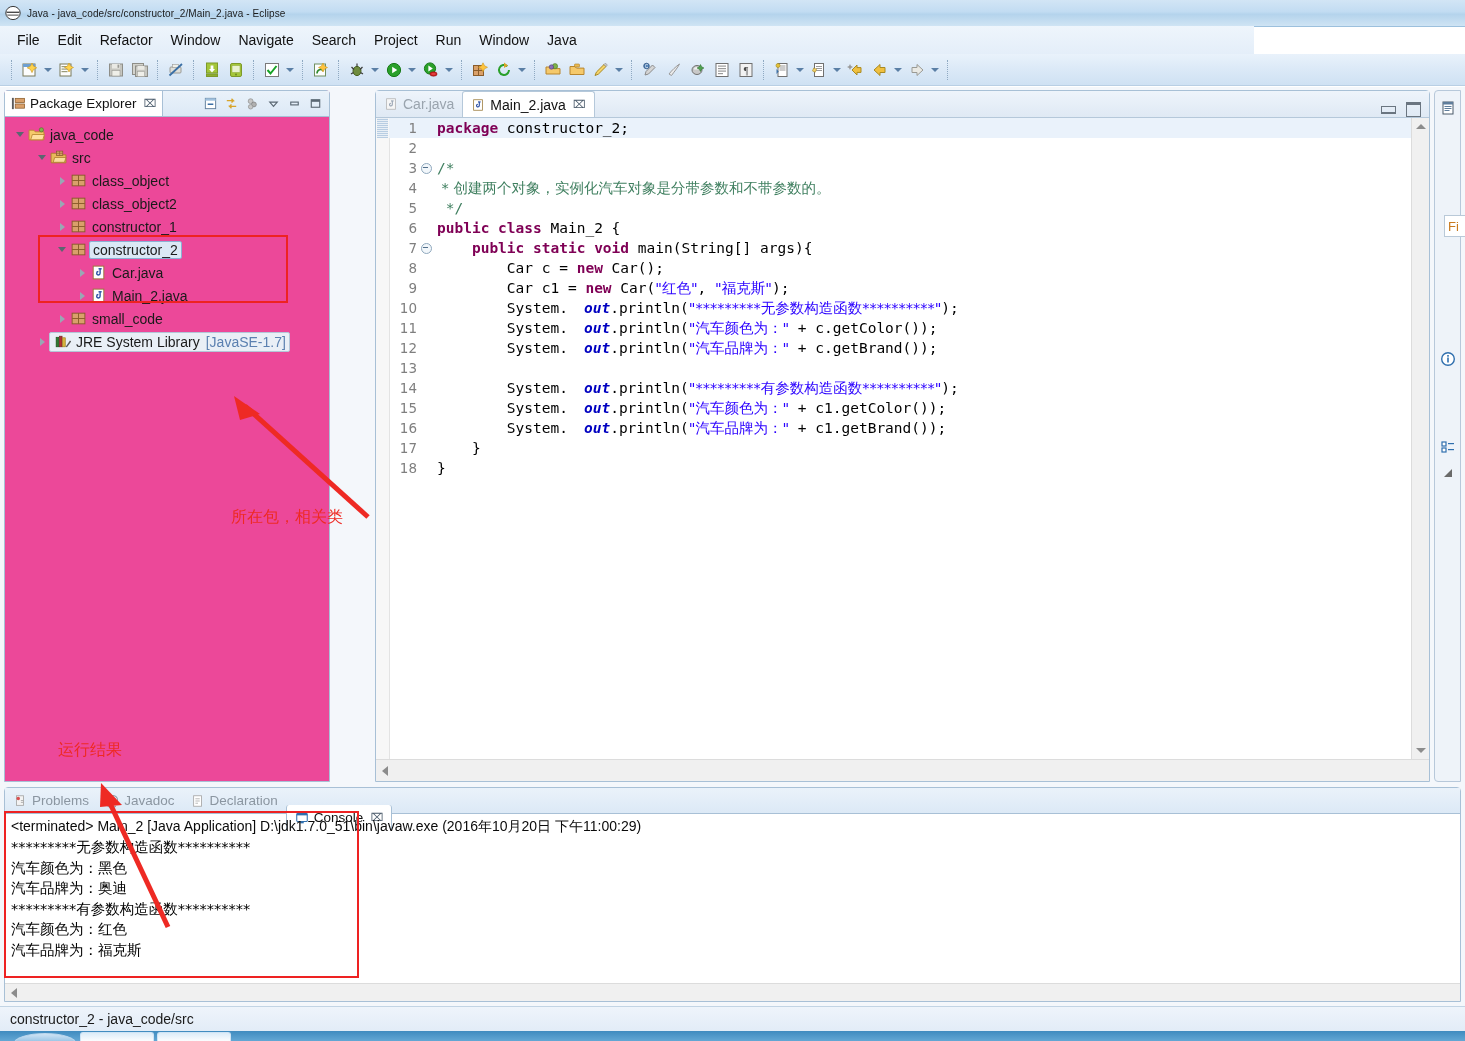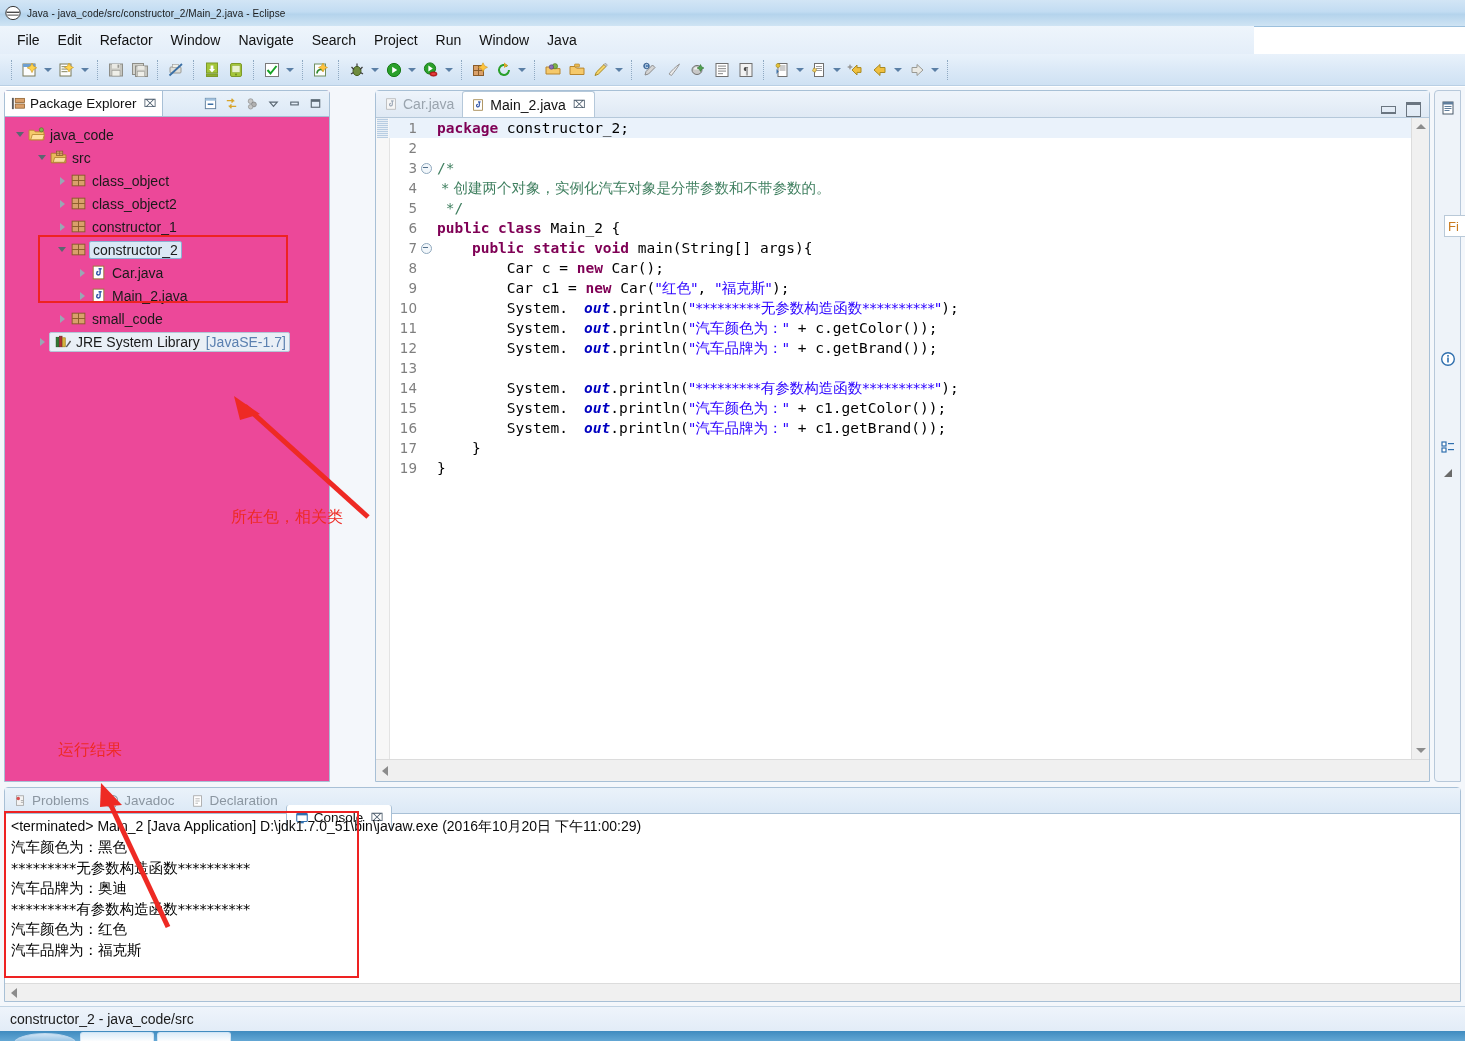--- a/index.html
+++ b/index.html
@@ -983,21 +983,21 @@
               <span class="lnum">16</span>
               <span class="fold"></span>
               <span class="ctext"><span>        System.</span><span class="fld">out</span><span>.println(</span><span class="str cjk">"汽车品牌为："</span><span> + c1.getBrand());</span></span>
             </div>
             <div class="cline">
               <span class="lnum">17</span>
               <span class="fold"></span>
               <span class="ctext"><span>    }</span></span>
             </div>
             <div class="cline">
-              <span class="lnum">19</span>
+              <span class="lnum">18</span>
               <span class="fold"></span>
               <span class="ctext"><span>}</span></span>
             </div>
           </div>
         <div class="vscroll">
           <div class="sc-arrow-up">
               <i></i>
             </div>
           <div class="sc-arrow-dn">
               <i></i>
@@ -1075,22 +1075,22 @@
             <rect x="6" y="12.5" width="4" height="1.6" fill="#2f6fae"></rect>
           </svg>
           <span>Console</span>
           <span class="close-x">⌧</span>
         </div>
       </div>
 
       <div class="console-body">
         <div class="con-head">&lt;terminated&gt; Main_2 [Java Application] D:\jdk1.7.0_51\bin\javaw.exe (2016年10月20日 下午11:00:29)</div>
         <div id="console-lines">
+            <div class="con-line">*********无参数构造函数**********</div>
             <div class="con-line">汽车颜色为：黑色</div>
-            <div class="con-line">*********无参数构造函数**********</div>
             <div class="con-line">汽车品牌为：奥迪</div>
             <div class="con-line">*********有参数构造函数**********</div>
             <div class="con-line">汽车颜色为：红色</div>
             <div class="con-line">汽车品牌为：福克斯</div>
           </div>
       </div>
 
       <div class="bp-hscroll">
         <div class="hs-left">
             <i></i>

